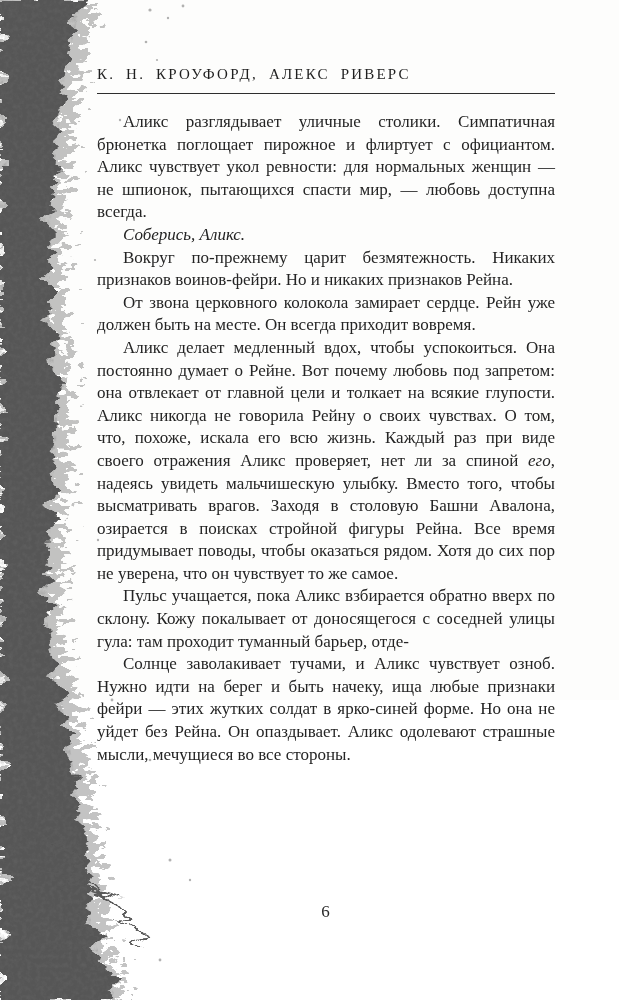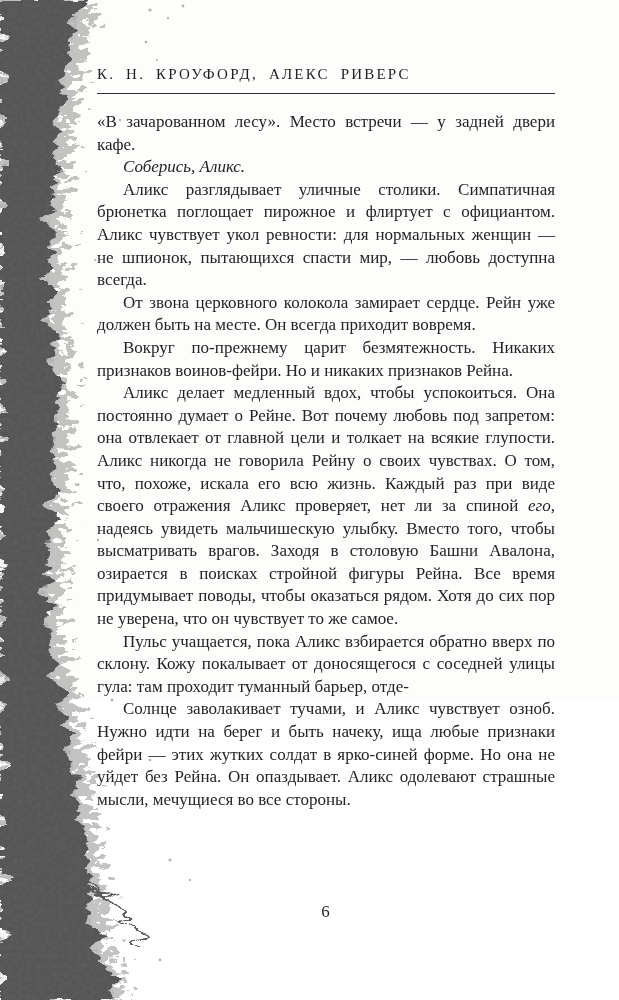--- a/index.html
+++ b/index.html
@@ -105,25 +105,24 @@
       <circle cx="170" cy="860" r="1.5"></circle>
         <circle cx="190" cy="880" r="1.2"></circle>
       <circle cx="160" cy="960" r="1.4"></circle>
     </g>
   </svg>
 
   <div class="content">
     <div class="running-header">К. Н. КРОУФОРД, АЛЕКС РИВЕРС</div>
     <div class="header-rule"></div>
     <div class="body-text">
-        <p class="no-indent"><span>«В зачарованном лесу». Место встречи — у задней двери кафе.</span></p>
+        <p><span>Аликс разглядывает уличные столики. Симпатичная брюнетка поглощает пирожное и флиртует с официантом. Аликс чувствует укол ревности: для нормальных женщин — не шпионок, пытающихся спасти мир, — любовь доступна всегда.</span></p>
         <p><span class="it">Соберись, Аликс.</span></p>
-        <p><span>Аликс разглядывает уличные столики. Симпатичная брюнетка поглощает пирожное и флиртует с официантом. Аликс чувствует укол ревности: для нормальных женщин — не шпионок, пытающихся спасти мир, — любовь доступна всегда.</span></p>
+        <p><span>Вокруг по-прежнему царит безмятежность. Никаких признаков воинов-фейри. Но и никаких признаков Рейна.</span></p>
         <p><span>От звона церковного колокола замирает сердце. Рейн уже должен быть на месте. Он всегда приходит вовремя.</span></p>
-        <p><span>Вокруг по-прежнему царит безмятежность. Никаких признаков воинов-фейри. Но и никаких признаков Рейна.</span></p>
         <p><span>Аликс делает медленный вдох, чтобы успокоиться. Она постоянно думает о Рейне. Вот почему любовь под запретом: она отвлекает от главной цели и толкает на всякие глупости. Аликс никогда не говорила Рейну о своих чувствах. О том, что, похоже, искала его всю жизнь. Каждый раз при виде своего отражения Аликс проверяет, нет ли за спиной </span><span class="it">его</span><span>, надеясь увидеть мальчишескую улыбку. Вместо того, чтобы высматривать врагов. Заходя в столовую Башни Авалона, озирается в поисках стройной фигуры Рейна. Все время придумывает поводы, чтобы оказаться рядом. Хотя до сих пор не уверена, что он чувствует то же самое.</span></p>
         <p><span>Пульс учащается, пока Аликс взбирается обратно вверх по склону. Кожу покалывает от доносящегося с соседней улицы гула: там проходит туманный барьер, отде-</span></p>
         <p><span>Солнце заволакивает тучами, и Аликс чувствует озноб. Нужно идти на берег и быть начеку, ища любые признаки фейри — этих жутких солдат в ярко-синей форме. Но она не уйдет без Рейна. Он опаздывает. Аликс одолевают страшные мысли, мечущиеся во все стороны.</span></p>
       </div>
   </div>
 
   <div class="page-number">6</div>
 </div>
 
 </body></html>

